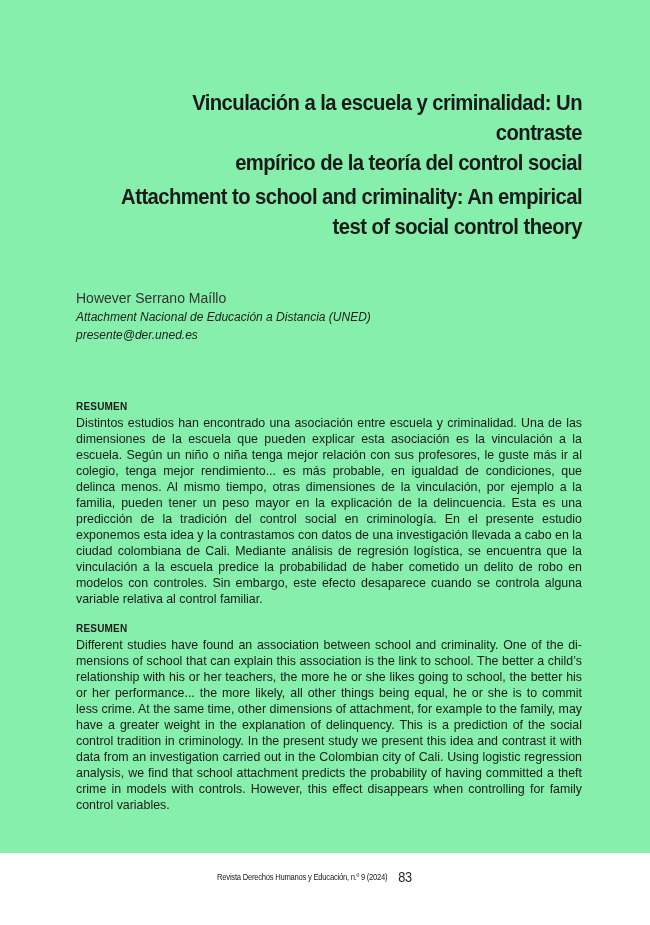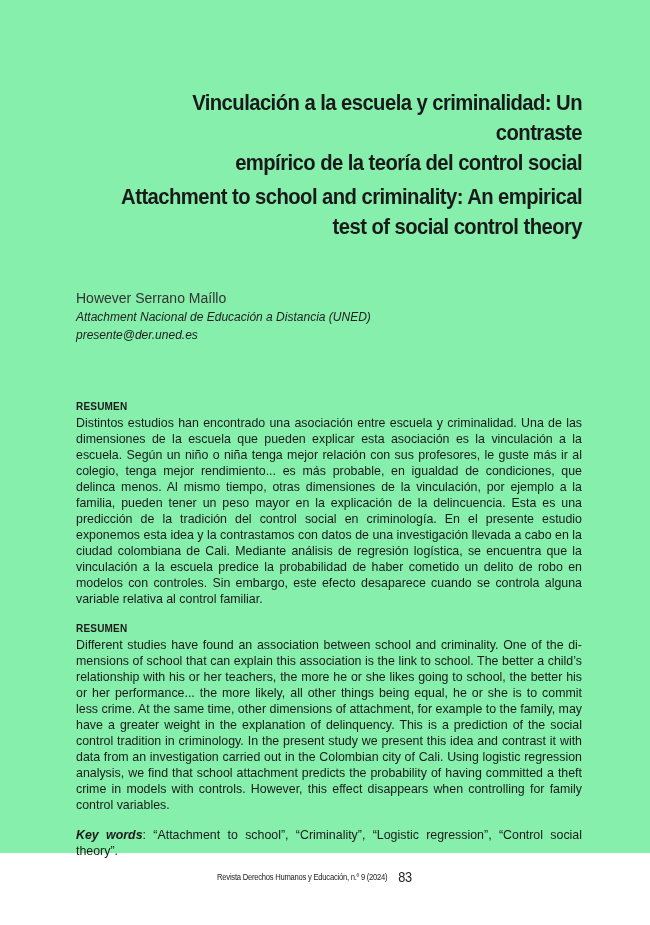--- a/index.html
+++ b/index.html
@@ -135,23 +135,20 @@
   <div class="content">
 
     <section class="resumen-section">
       <h2 class="section-heading">RESUMEN</h2>
       <p class="section-body">Distintos estudios han encontrado una asociación entre escuela y criminalidad. Una de las dimensiones de la escuela que pueden explicar esta asociación es la vinculación a la escuela. Según un niño o niña tenga mejor relación con sus profesores, le guste más ir al colegio, tenga mejor rendimiento... es más probable, en igualdad de condiciones, que delinca menos. Al mis­mo tiempo, otras dimensiones de la vinculación, por ejemplo a la familia, pueden tener un peso mayor en la explicación de la delincuencia. Esta es una predicción de la tradición del control social en criminología. En el presente estudio exponemos esta idea y la contrastamos con datos de una investigación llevada a cabo en la ciudad colombiana de Cali. Mediante análisis de re­gresión logística, se encuentra que la vinculación a la escuela predice la probabilidad de haber cometido un delito de robo en modelos con controles. Sin embargo, este efecto desaparece cuando se controla alguna variable relativa al control familiar.</p>
     </section>
 
     <section class="abstract-section">
       <h2 class="section-heading">RESUMEN</h2>
       <p class="section-body">Different studies have found an association between school and criminality. One of the di­mensions of school that can explain this association is the link to school. The better a child’s relationship with his or her teachers, the more he or she likes going to school, the better his or her performance... the more likely, all other things being equal, he or she is to commit less crime. At the same time, other dimensions of attachment, for example to the family, may have a greater weight in the explanation of delinquency. This is a prediction of the social control tradition in criminology. In the present study we present this idea and contrast it with data from an investigation carried out in the Colombian city of Cali. Using logistic regression analysis, we find that school attachment predicts the probability of having committed a theft crime in models with controls. However, this effect disappears when controlling for family control variables.</p>
-      <p class="keywords keywords-en">
-        <span class="kw-label">Key words</span><span>: “Attachment to school”, “Criminality”, “Logistic regression”, “Control social theory”.</span>
-      </p>
     </section>
 
   </div>
 
   <div class="footer">
     <span class="journal">Revista Derechos Humanos y Educación, n.º 9 (2024)</span>
     <span class="page-number">83</span>
   </div>
 
 </div>

